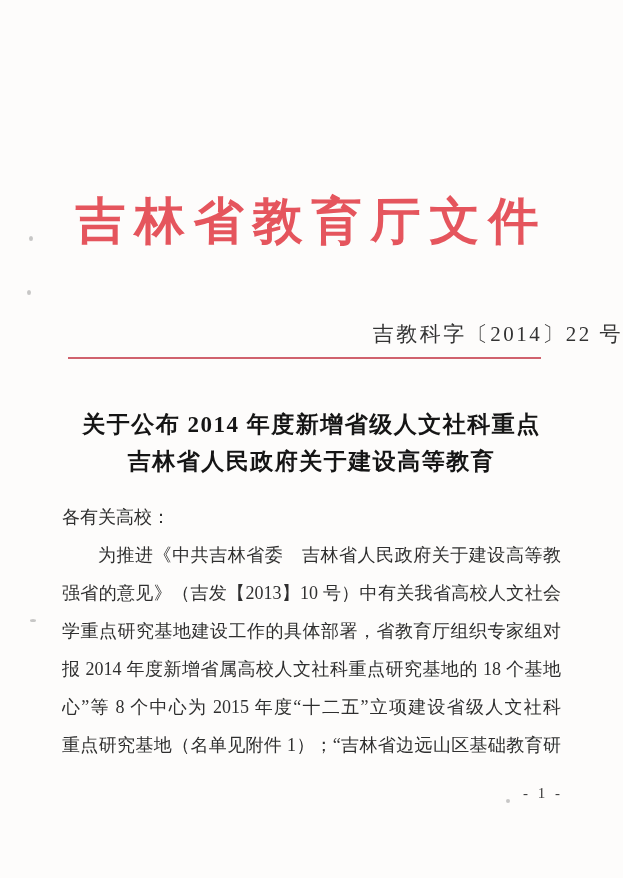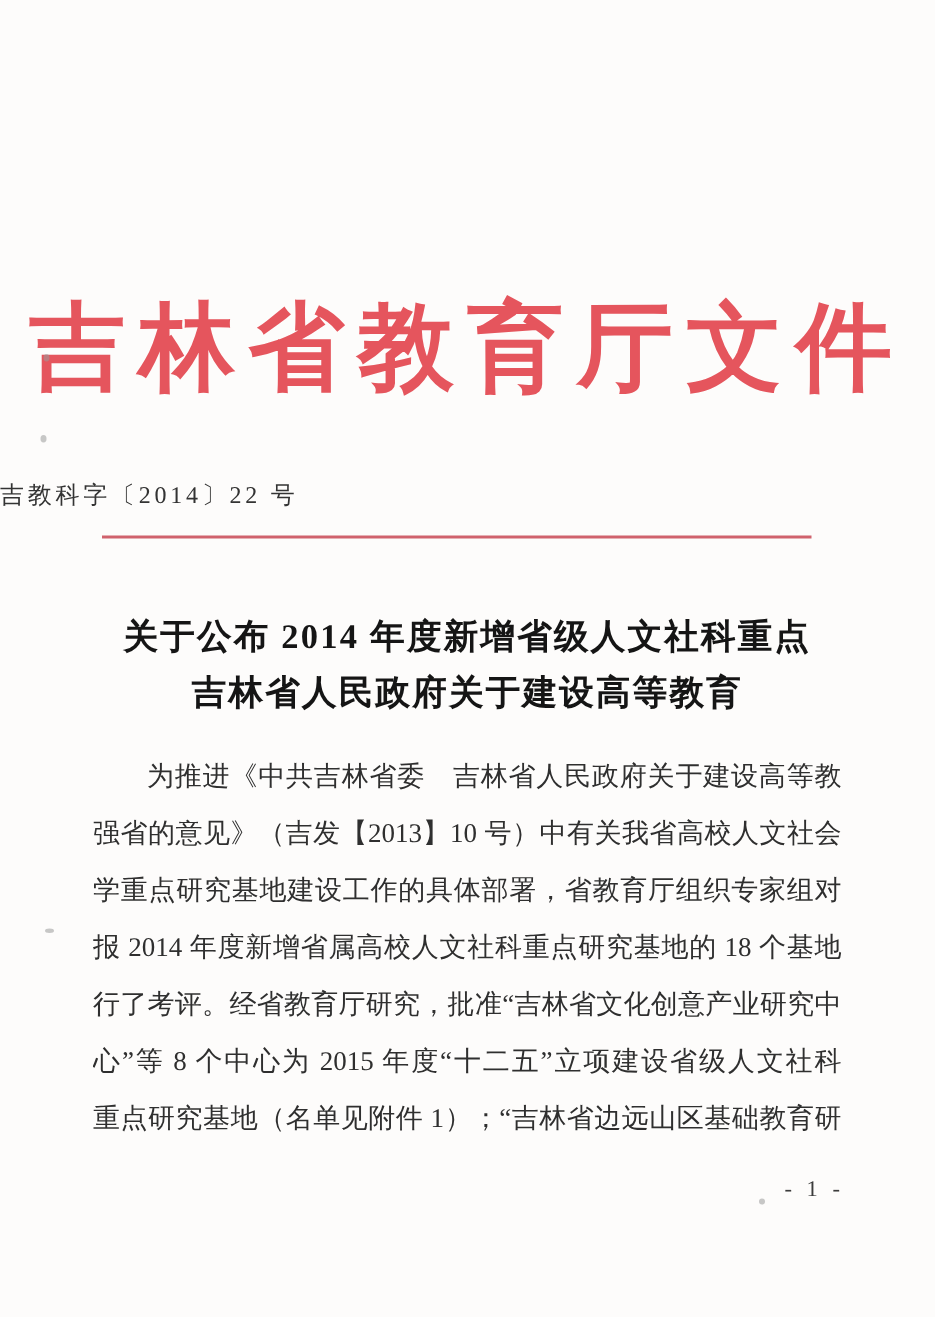--- a/index.html
+++ b/index.html
@@ -18,30 +18,30 @@
     overflow: hidden;
     color: var(--ink);
   }
   .page { position: absolute; inset: 0; }
 
   .header-title {
     position: absolute;
     top: 188px; left: 0; right: 0;
     text-align: center;
     color: var(--header-red);
-    font-size: 64px;
+    font-size: 50px;
     font-weight: bold;
     letter-spacing: 9px;
     white-space: nowrap;
   }
   .doc-number {
     position: absolute;
     top: 320px; left: 0; right: 0;
-    text-align: left;
-    font-size: 16px;
+    text-align: right;
+    font-size: 21px;
     letter-spacing: 2.5px;
     color: #333;
   }
   .red-rule {
     position: absolute;
     top: 357px; left: 68px;
     width: 473px; height: 2px;
     background: var(--rule-red);
   }
   .doc-title {
@@ -101,25 +101,25 @@
   <div class="doc-number">吉教科字〔2014〕22 号</div>
 
   <div class="red-rule"></div>
 
   <div class="doc-title">
     <span>关于公布 2014 年度新增省级人文社科重点</span><br>
     <span>吉林省人民政府关于建设高等教育</span>
   </div>
 
   <div class="body-text">
+    <div class="body-line">各有关高校：</div>
     <div class="body-line justify indent">为推进《中共吉林省委　吉林省人民政府关于建设高等教育</div>
     <div class="body-line justify">强省的意见》（吉发【2013】10 号）中有关我省高校人文社会科</div>
     <div class="body-line justify">学重点研究基地建设工作的具体部署，省教育厅组织专家组对申</div>
     <div class="body-line justify">报 2014 年度新增省属高校人文社科重点研究基地的 18 个基地进</div>
-    <div class="body-line justify">行了考评。经省教育厅研究，批准“吉林省文化创意产业研究中</div>
     <div class="body-line justify">心”等 8 个中心为 2015 年度“十二五”立项建设省级人文社科</div>
     <div class="body-line justify">重点研究基地（名单见附件 1）；“吉林省边远山区基础教育研究</div>
   </div>
 
   <div class="page-number">- 1 -</div>
 
   <div class="speck s1"></div>
   <div class="speck s2"></div>
   <div class="speck s3"></div>
   <div class="speck s4"></div>

